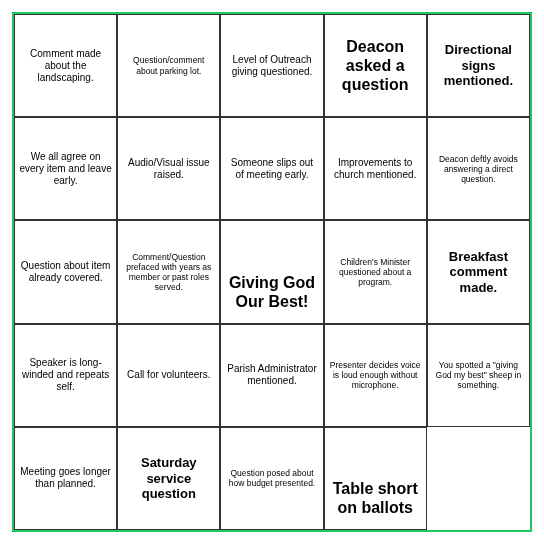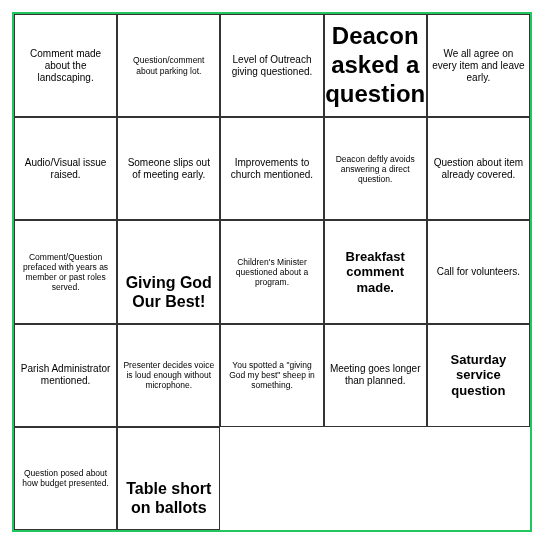--- a/index.html
+++ b/index.html
@@ -37,21 +37,21 @@
     }
     .size-small {
       font-size: 8.5px;
     }
     .size-large {
       font-size: 16px;
       font-weight: bold;
       margin-top: 40px;
     }
     .size-xlarge {
-      font-size: 24px;
+      font-size: 16px;
       font-weight: bold;
     }
     .size-medium {
       font-size: 13px;
       font-weight: bold;
     }
   </style>
 </head>
 <body>
 
@@ -60,20 +60,23 @@
       <span class="cell-text size-normal">Comment made about the landscaping.</span>
     </div>
     <div class="cell">
       <span class="cell-text size-small">Question/comment about parking lot.</span>
     </div>
     <div class="cell">
       <span class="cell-text size-normal">Level of Outreach giving questioned.</span>
     </div>
     <div class="cell">
       <span class="cell-text size-xlarge">Deacon asked a question</span>
+    </div>
+    <div class="cell">
+      <span class="cell-text size-medium">Directional signs mentioned.</span>
     </div>
     <div class="cell">
       <span class="cell-text size-normal">We all agree on every item and leave early.</span>
     </div>
     <div class="cell">
       <span class="cell-text size-normal">Audio/Visual issue raised.</span>
     </div>
     <div class="cell">
       <span class="cell-text size-normal">Someone slips out of meeting early.</span>
     </div>
@@ -92,20 +95,23 @@
     <div class="cell">
       <span class="cell-text size-large">Giving God Our Best!</span>
     </div>
     <div class="cell">
       <span class="cell-text size-small">Children's Minister questioned about a program.</span>
     </div>
     <div class="cell">
       <span class="cell-text size-medium">Breakfast comment made.</span>
     </div>
     <div class="cell">
+      <span class="cell-text size-normal">Speaker is long-winded and repeats self.</span>
+    </div>
+    <div class="cell">
       <span class="cell-text size-normal">Call for volunteers.</span>
     </div>
     <div class="cell">
       <span class="cell-text size-normal">Parish Administrator mentioned.</span>
     </div>
     <div class="cell">
       <span class="cell-text size-small">Presenter decides voice is loud enough without microphone.</span>
     </div>
     <div class="cell">
       <span class="cell-text size-small">You spotted a "giving God my best" sheep in something.</span>

